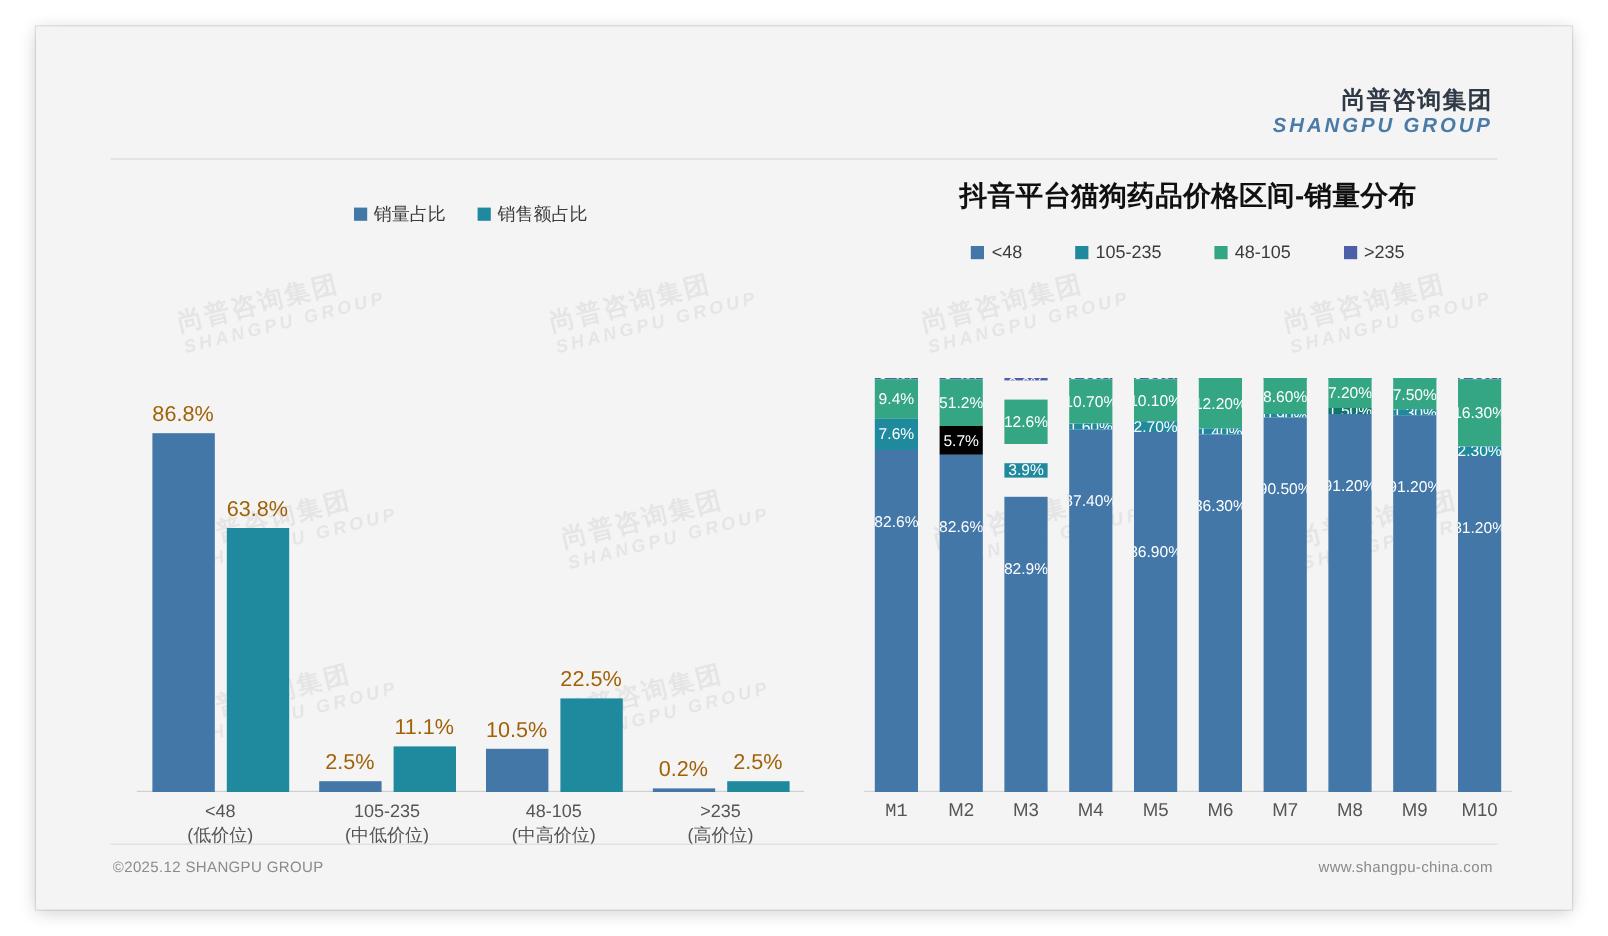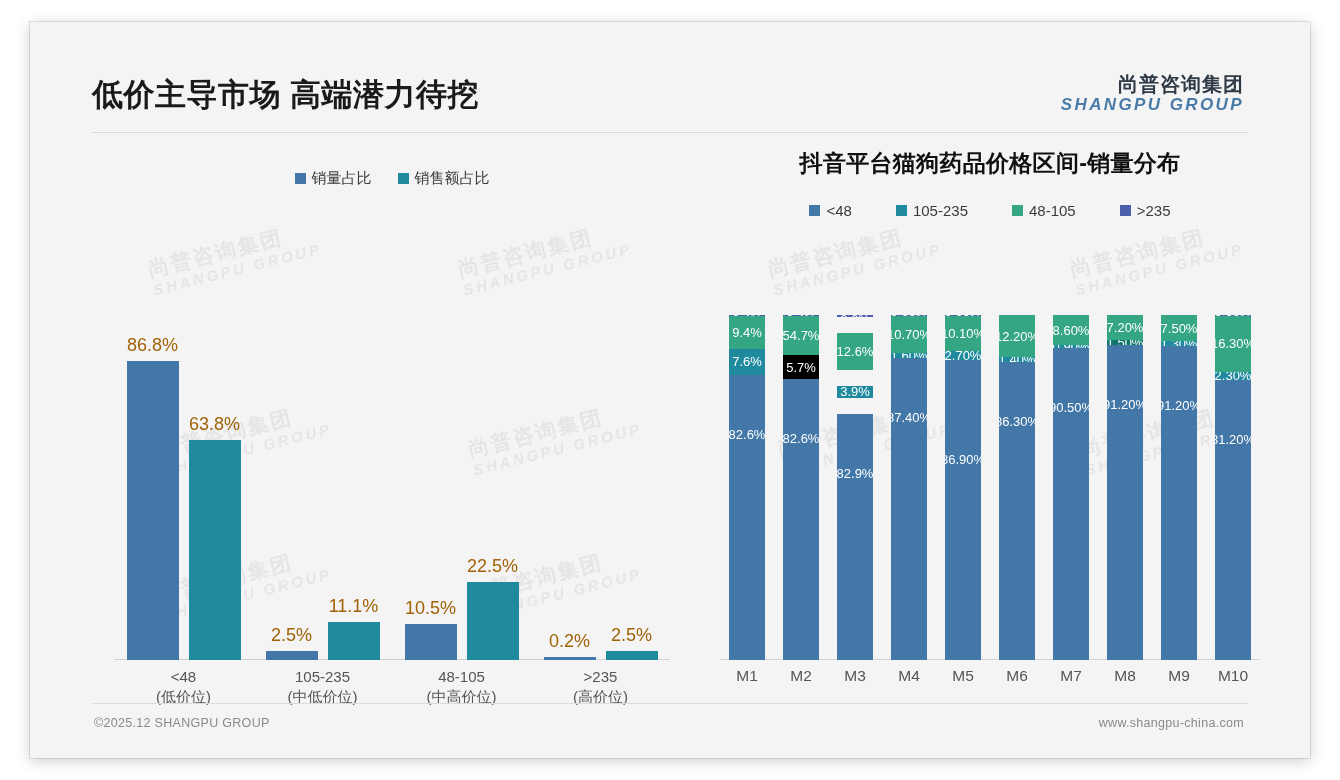--- a/index.html
+++ b/index.html
@@ -176,21 +176,20 @@
   <div class="wm" style="left:128px; top:540px;">
     <div class="l1">尚普咨询集团</div>
     <div class="l2">SHANGPU GROUP</div>
   </div>
   <div class="wm" style="left:438px; top:540px;">
     <div class="l1">尚普咨询集团</div>
     <div class="l2">SHANGPU GROUP</div>
   </div>
 
   <div id="header">
-    <div id="slide-title">低价主导市场 高端潜力待挖</div>
     <div id="brand-logo">
       <div id="brand-cn">尚普咨询集团</div>
       <div id="brand-en">SHANGPU GROUP</div>
     </div>
     <div id="header-rule"></div>
   </div>
 
   <div class="panel" id="panel-left">
     <div class="legend" id="left-legend">
         <div class="legend-item">
@@ -292,27 +291,27 @@
           <div class="seg" style="height: 32.43px; background: rgb(53, 166, 132);">
             <span class="seg-label">9.4%</span>
           </div>
           <div class="seg" style="height: 26.22px; background: rgb(31, 138, 158);">
             <span class="seg-label">7.6%</span>
           </div>
           <div class="seg" style="height: 284.97px; background: rgb(66, 119, 168);">
             <span class="seg-label" style="top: 52px;">82.6%</span>
           </div>
         </div>
-        <div class="xmonth" style="left: 9px;">M1</div>
+        <div class="xmonth" style="left: 9px; font-family: Liberation Mono, monospace;">M1</div>
         <div class="stack" style="left: 63px;">
           <div class="seg" style="height: 1.38px; background: rgb(77, 95, 168);">
             <span class="seg-label" style="top: -3px;">0.4%</span>
           </div>
           <div class="seg" style="height: 38.985px; background: rgb(53, 166, 132);">
-            <span class="seg-label">54.7%</span>
+            <span class="seg-label">51.2%</span>
           </div>
           <div class="seg" style="height: 25px; background: #000000;">
             <span class="seg-label">5.7%</span>
           </div>
           <div class="seg" style="height: 284.97px; background: rgb(66, 119, 168);">
             <span class="seg-label" style="top: 52px;">82.6%</span>
           </div>
         </div>
         <div class="xmonth" style="left: 63px;">M2</div>
         <div class="stack" style="left: 117px; gap: 16px;">

